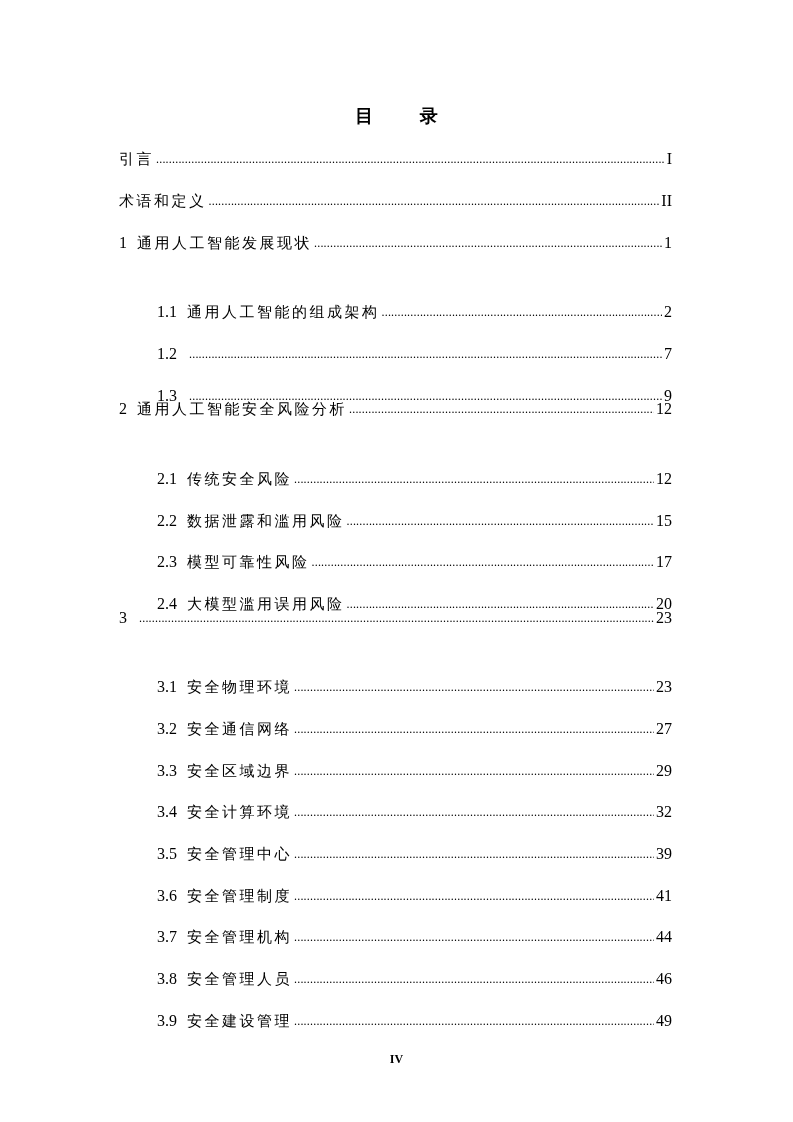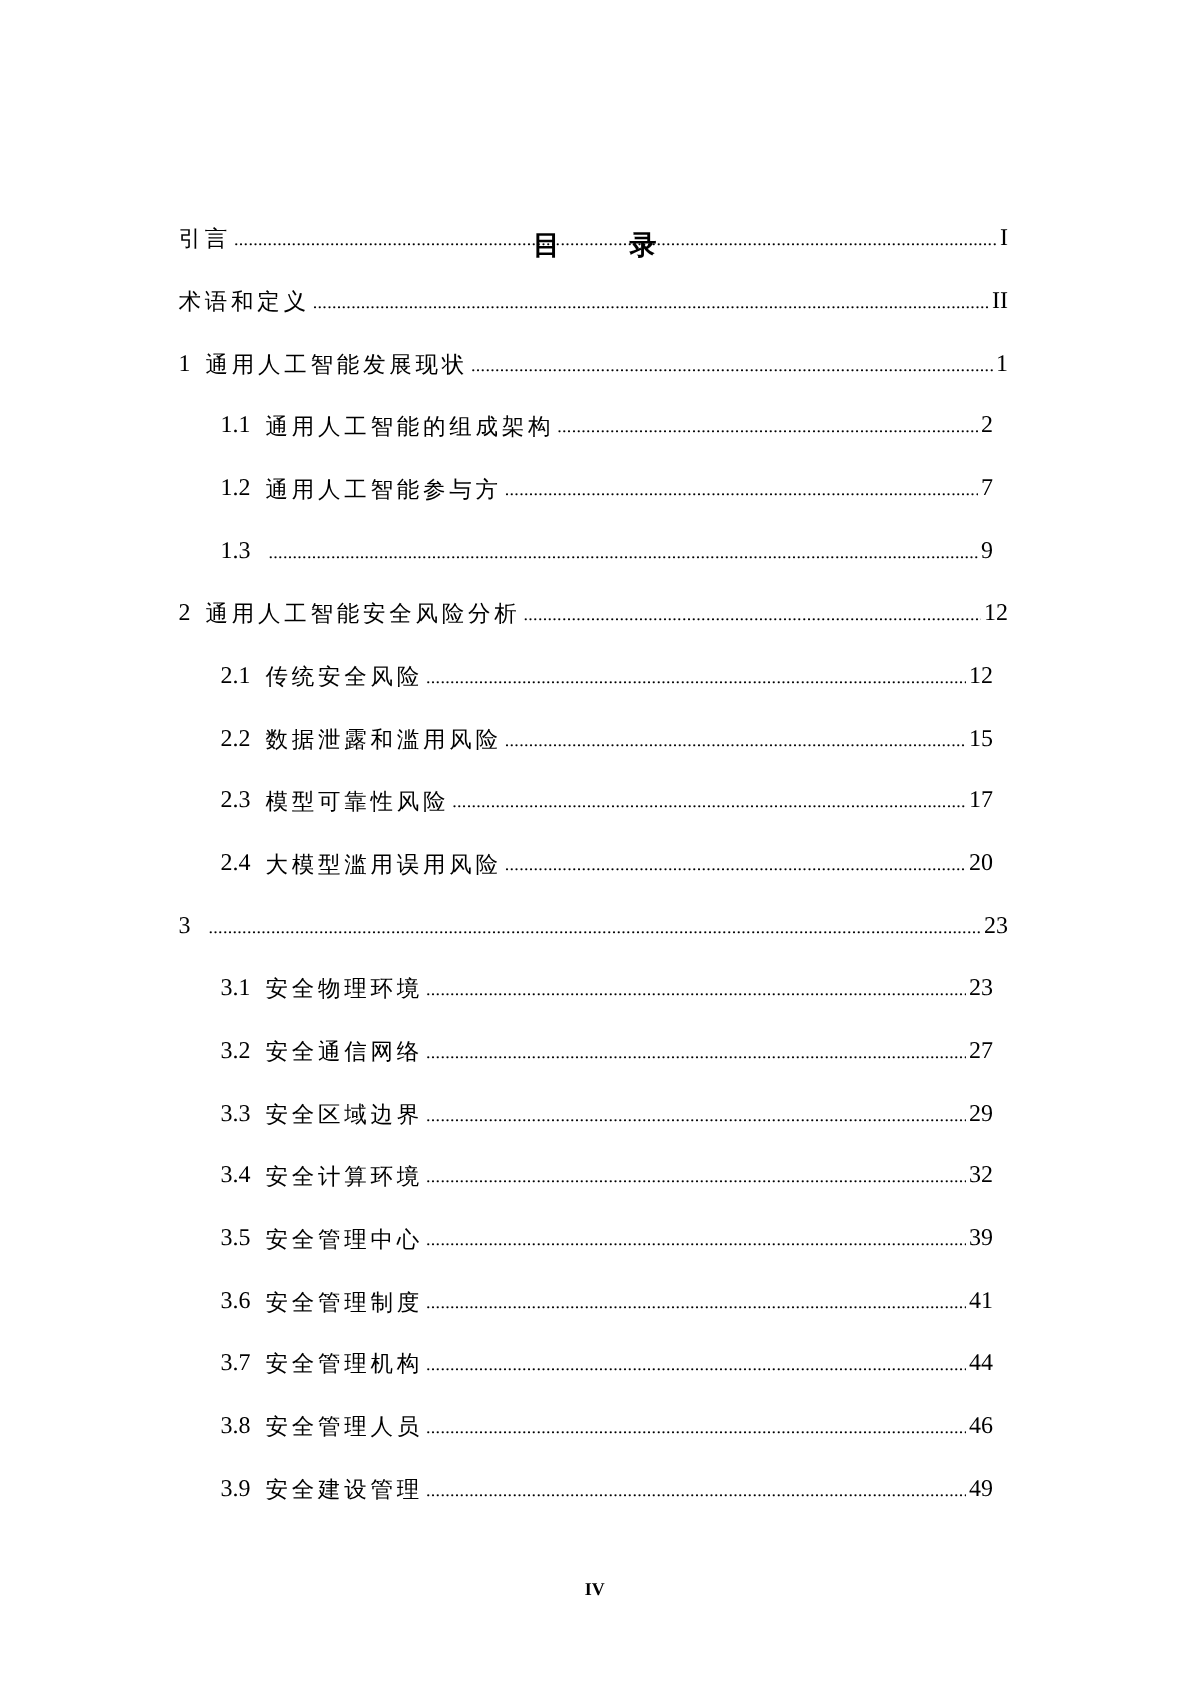--- a/index.html
+++ b/index.html
@@ -21,39 +21,38 @@
       width: 793px;
       top: 104px;
       text-align: center;
       font-size: 18px;
       font-weight: bold;
       letter-spacing: 20px;
       line-height: 24px;
       font-family: "DejaVu Sans", "Liberation Sans", sans-serif;
       padding-left: 20px;
       box-sizing: border-box;
-      margin-top: 48px;
     }
     .toc {
       position: absolute;
       left: 0;
       top: 0;
       width: 793px;
     }
     .toc-row {
       position: absolute;
       display: flex;
       align-items: flex-end;
       height: 24px;
       line-height: 24px;
       font-size: 15.5px;
       white-space: nowrap;
     }
     .toc-row.level-0 { left: 119px; width: 553px; }
-    .toc-row.level-1 { left: 147px; width: 515px; }
+    .toc-row.level-1 { left: 157px; width: 515px; margin-top: 28px; }
     .toc-num {
       font-family: "Liberation Serif", "DejaVu Serif", serif;
       font-size: 16px;
       margin-right: 10px;
     }
     .toc-text {
       font-family: "DejaVu Sans", "Liberation Sans", sans-serif;
       font-size: 15px;
       letter-spacing: 2.5px;
     }
@@ -108,21 +107,20 @@
     <span class="toc-page">1</span>
   </div>
   <div class="toc-row level-1" style="top:272px">
     <span class="toc-num">1.1</span>
     <span class="toc-text">通用人工智能的组成架构</span>
     <span class="toc-dots"></span>
     <span class="toc-page">2</span>
   </div>
   <div class="toc-row level-1" style="top:314px">
     <span class="toc-num">1.2</span>
-    <span class="toc-text">通用人工智能参与方</span>
     <span class="toc-dots"></span>
     <span class="toc-page">7</span>
   </div>
   <div class="toc-row level-1" style="top:356px">
     <span class="toc-num">1.3</span>
     <span class="toc-dots"></span>
     <span class="toc-page">9</span>
   </div>
   <div class="toc-row level-0" style="top:397px">
     <span class="toc-num">2</span>

